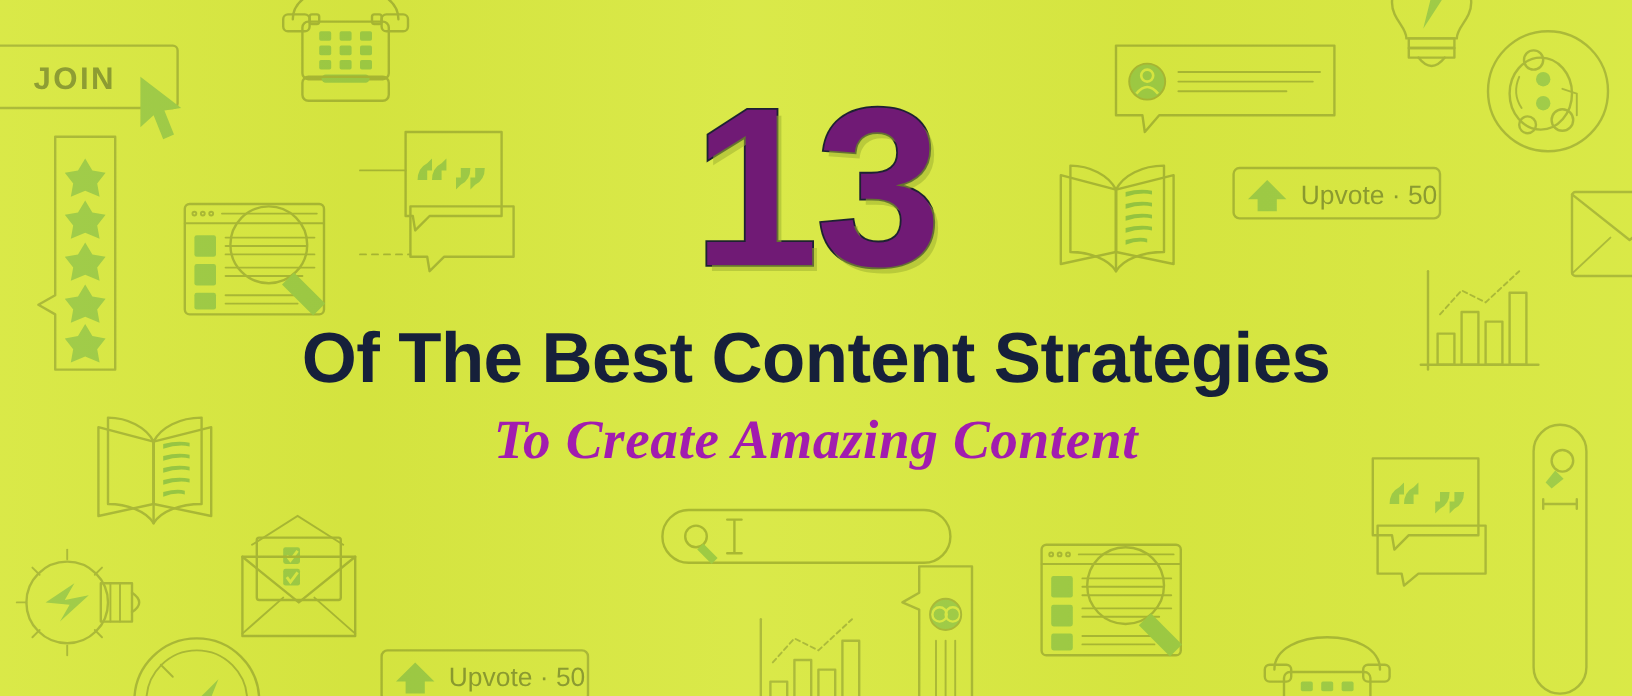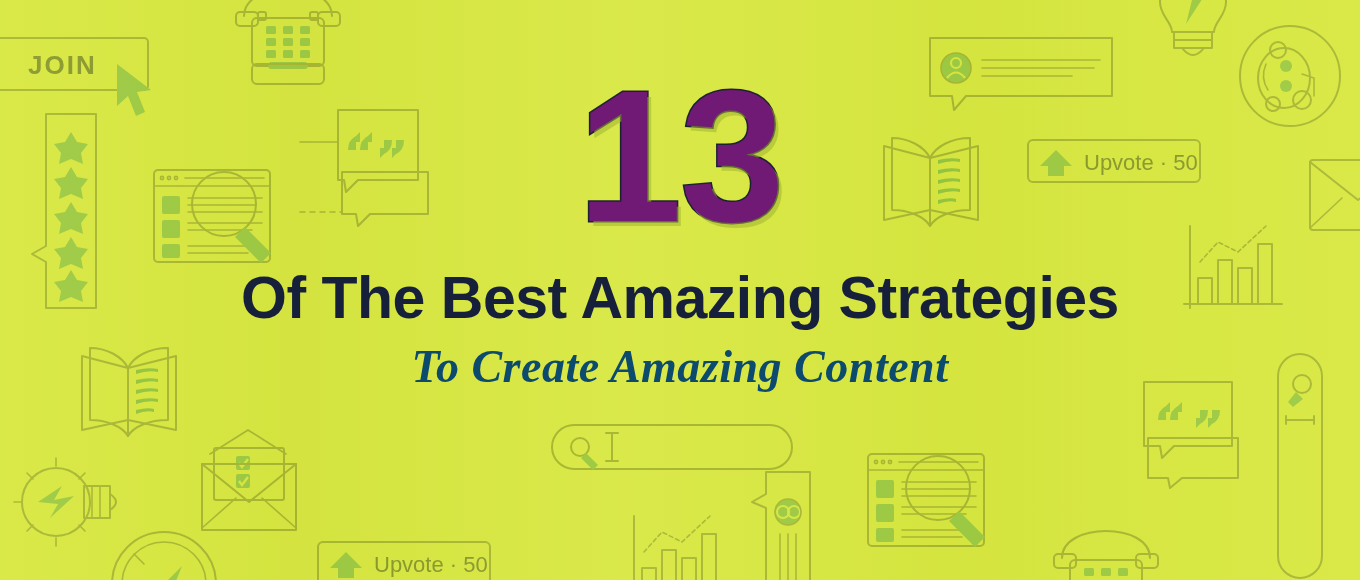--- a/index.html
+++ b/index.html
@@ -48,21 +48,21 @@
   }
   #headline{
     margin-top:28px;
     font-family:"Liberation Sans", sans-serif;
     font-size:59px;font-weight:700;color:#16203a;
     letter-spacing:-0.5px;white-space:nowrap;
   }
   #subhead{
     margin-top:8px;
     font-family:"Liberation Serif", serif;
-    font-style:italic;font-size:46px;font-weight:700;color:#0c4a6e;
+    font-style:italic;font-size:46px;font-weight:700;color:#a21caf;
     letter-spacing:0.5px;white-space:nowrap;
   }
   .searchpill-c{
     margin-top:26px;
   }
 </style>
 </head>
 <body style="background: rgb(216, 232, 64);">
 
 <div id="banner" style="background: rgb(216, 232, 64);">
@@ -395,21 +395,21 @@
   <div class="deco" style="left:316px;top:540px;">
     <svg width="180" height="48" viewBox="0 0 180 48">
       <rect class="ln" x="2" y="2" width="172" height="42" rx="5"></rect>
       <path class="fillg" d="M30 12 L46 28 H38 V38 H22 V28 H14 Z" stroke="#a9b832" stroke-width="1.5"></path>
       <text class="txtg" x="58" y="32" font-size="22" font-family="Liberation Sans, sans-serif">Upvote · 50</text>
     </svg>
   </div>
 
   <div id="center">
     <div id="bignum">13</div>
-    <div id="headline">Of The Best Amazing Strategies</div>
+    <div id="headline">Of The Best Content Strategies</div>
     <div id="subhead">To Create Amazing Content</div>
 
     <div class="searchpill-c" style="pointer-events:auto;">
       <svg width="260" height="56" viewBox="0 0 260 56">
         <rect class="ln" x="2" y="6" width="240" height="44" rx="22"></rect>
         <circle class="ln" cx="30" cy="28" r="9" fill="none"></circle>
         <path class="fillg" d="M36 34 l12 12 -5 5 -12 -12 z" stroke="#a9b832" stroke-width="1.4"></path>
         <path class="ln" d="M62 14 v28 M56 14 h12 M56 42 h12" stroke-width="2"></path>
       </svg>
     </div>

